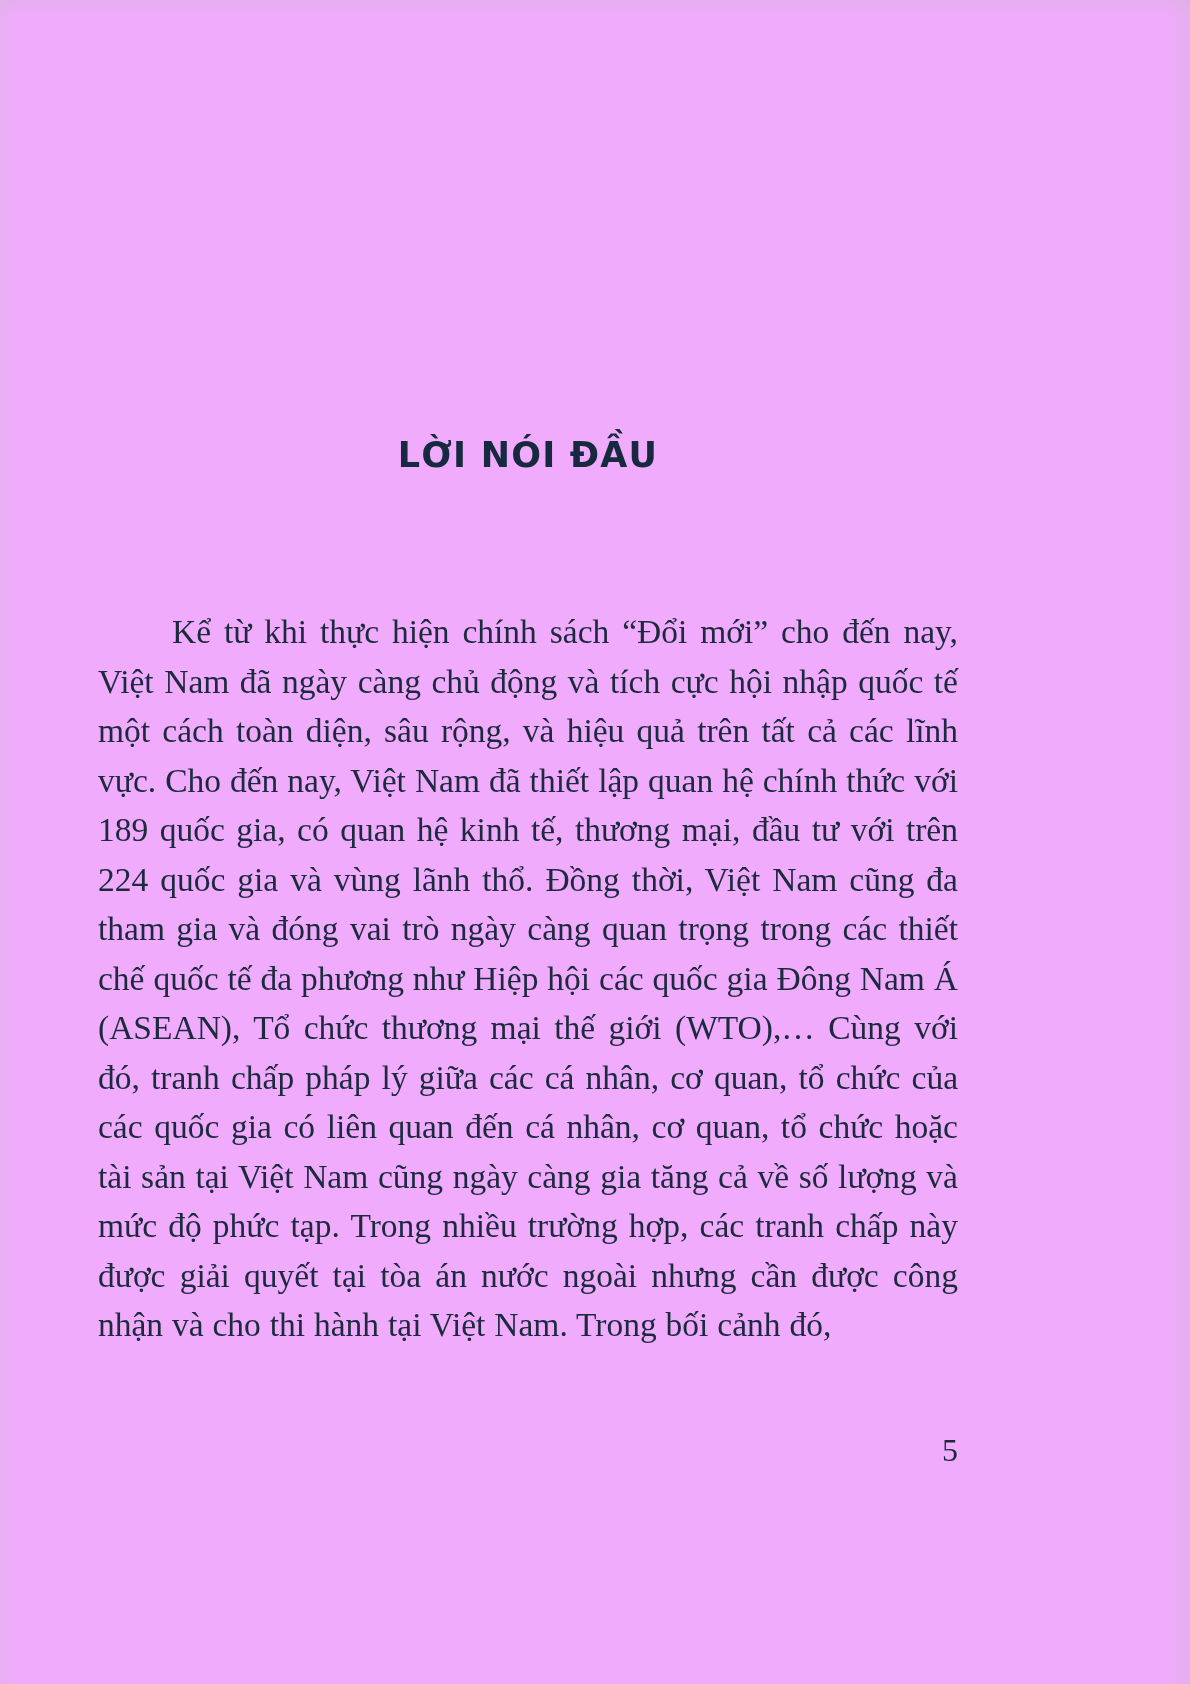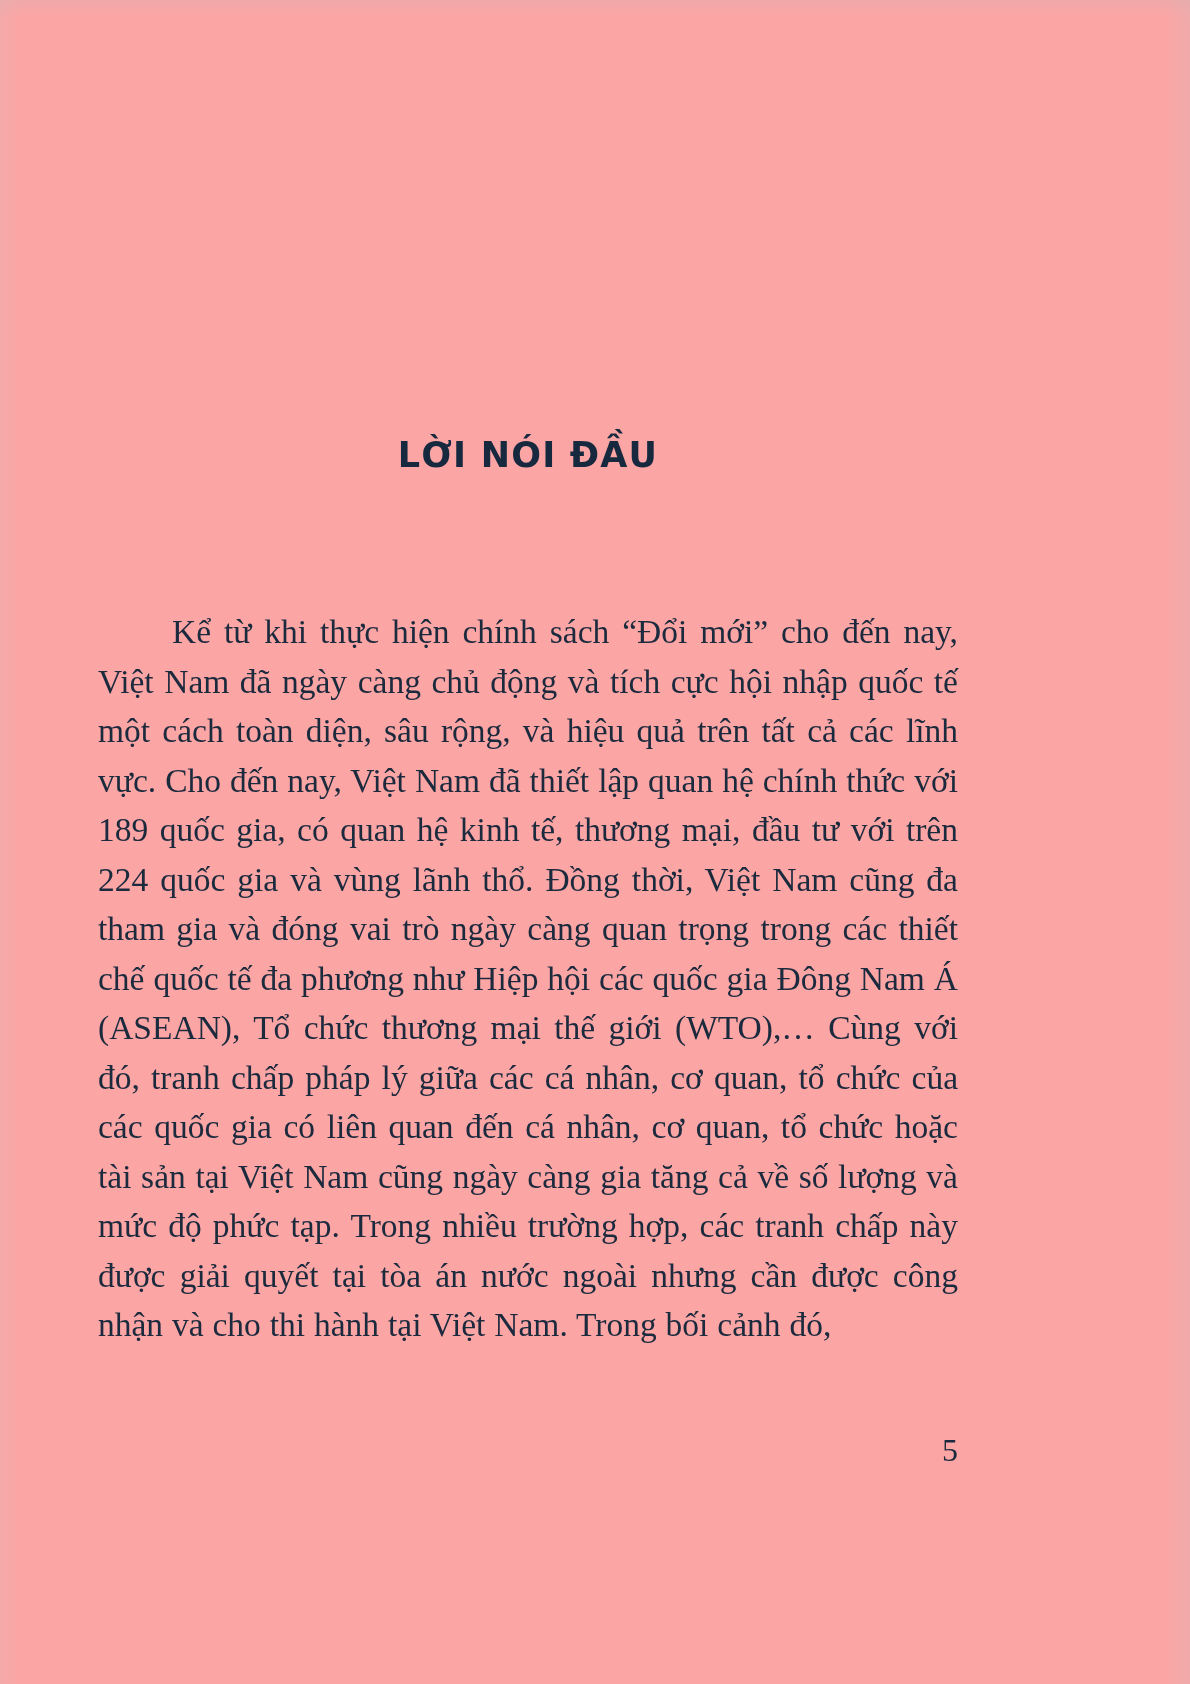--- a/index.html
+++ b/index.html
@@ -4,21 +4,21 @@
 <style>
   html, body {
     margin: 0;
     padding: 0;
     background: #ffffff;
   }
   .page {
     position: relative;
     width: 1190px;
     height: 1684px;
-    background: #fca5a5;
+    background: #f0abfc;
     overflow: hidden;
     font-family: "Liberation Serif", serif;
     color: #1b2a3d;
   }
   .page-inner {
     position: absolute;
     left: 98px;
     top: 0;
     width: 860px;
     height: 1684px;

